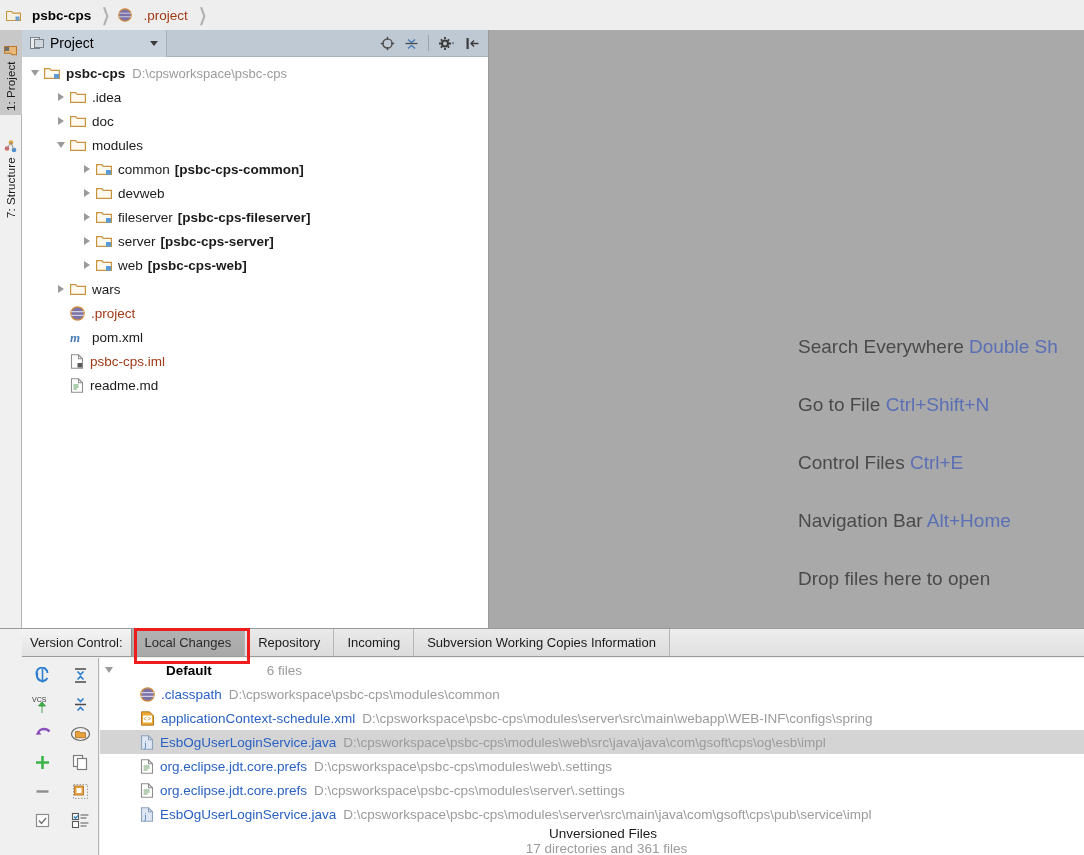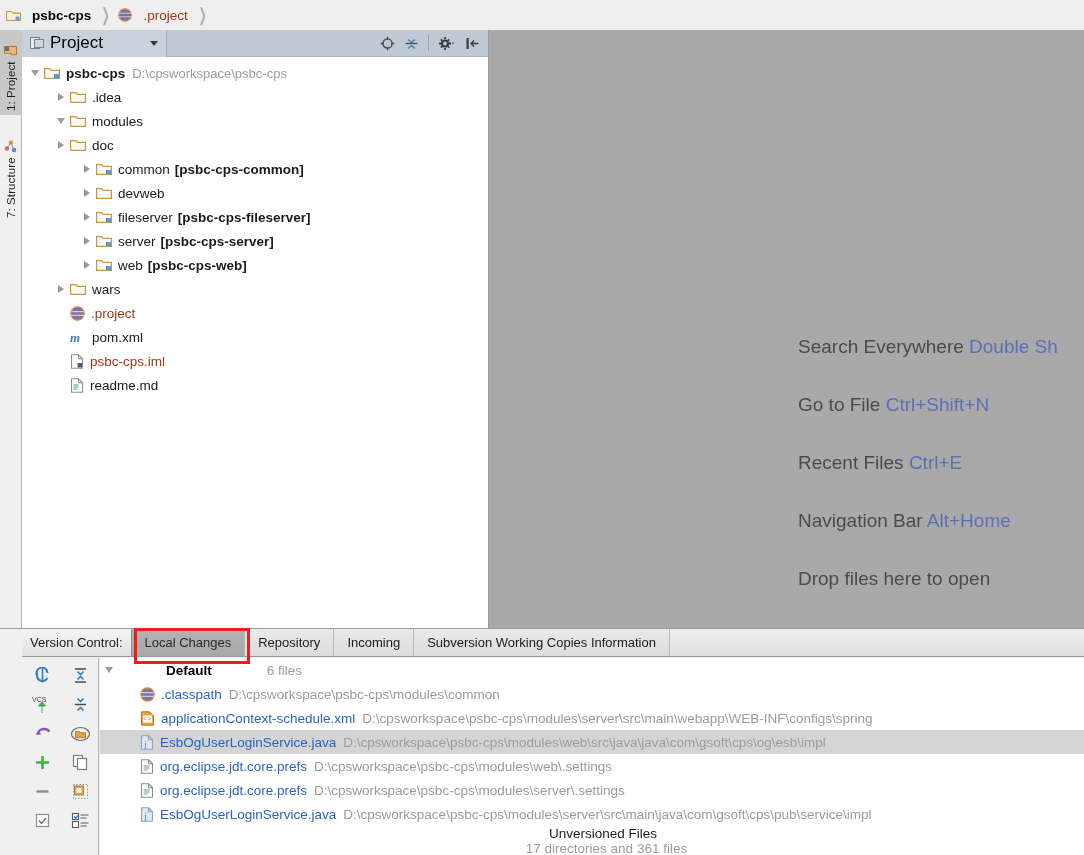--- a/index.html
+++ b/index.html
@@ -68,21 +68,21 @@
     box-sizing: border-box;
     border-bottom: 1px solid #a8b2bd;
   }
   .pp-tab {
     height: 27px; min-width: 145px;
     background: #c8d2dd;
     display: flex; align-items: center; gap: 6px;
     padding: 0 8px 0 8px;
     box-sizing: border-box;
     border-right: 1px solid #a8b2bd;
-    font-size: 17px;
+    font-size: 14px;
   }
   .pp-tab-caret {
     margin-left: auto;
     width: 0; height: 0;
     border-left: 4.5px solid transparent;
     border-right: 4.5px solid transparent;
     border-top: 5px solid #3c3c3c;
   }
   .pp-toolbar {
     margin-left: auto; display: flex; align-items: center; gap: 9px;
@@ -358,40 +358,40 @@
           <span class="ticon">
             <svg class="svg-ic" width="16" height="14" viewBox="0 0 16 14">
               <path d="M0.6 2.6h5.2l1.4 1.7H15.4v8.1H0.6z" fill="#fdfaf2" stroke="#c9943f" stroke-width="1.2"></path>
             </svg>
           </span>
           <span class="tlabel">.idea</span>
         </div>
         <div class="trow">
           <span style="flex: 0 0 26px;"></span>
           <span class="twist">
+            <span class="tri-r"></span>
+          </span>
+          <span class="ticon">
+            <svg class="svg-ic" width="16" height="14" viewBox="0 0 16 14">
+              <path d="M0.6 2.6h5.2l1.4 1.7H15.4v8.1H0.6z" fill="#fdfaf2" stroke="#c9943f" stroke-width="1.2"></path>
+            </svg>
+          </span>
+          <span class="tlabel">doc</span>
+        </div>
+        <div class="trow">
+          <span style="flex: 0 0 26px;"></span>
+          <span class="twist">
             <span class="tri-d"></span>
           </span>
           <span class="ticon">
             <svg class="svg-ic" width="16" height="14" viewBox="0 0 16 14">
               <path d="M0.6 2.6h5.2l1.4 1.7H15.4v8.1H0.6z" fill="#fdfaf2" stroke="#c9943f" stroke-width="1.2"></path>
             </svg>
           </span>
           <span class="tlabel">modules</span>
-        </div>
-        <div class="trow">
-          <span style="flex: 0 0 26px;"></span>
-          <span class="twist">
-            <span class="tri-r"></span>
-          </span>
-          <span class="ticon">
-            <svg class="svg-ic" width="16" height="14" viewBox="0 0 16 14">
-              <path d="M0.6 2.6h5.2l1.4 1.7H15.4v8.1H0.6z" fill="#fdfaf2" stroke="#c9943f" stroke-width="1.2"></path>
-            </svg>
-          </span>
-          <span class="tlabel">doc</span>
         </div>
         <div class="trow">
           <span style="flex: 0 0 52px;"></span>
           <span class="twist">
             <span class="tri-r"></span>
           </span>
           <span class="ticon">
             <svg class="svg-ic" width="16" height="14" viewBox="0 0 16 14">
               <path d="M0.6 2.6h5.2l1.4 1.7H15.4v8.1H0.6z" fill="#fdfaf2" stroke="#c9943f" stroke-width="1.2"></path>
               <rect x="10" y="8" width="5" height="4.6" fill="#5b9bd5"></rect>
@@ -512,21 +512,21 @@
           <span class="tlabel">readme.md</span>
         </div>
       </div>
   </div>
 
   <div class="editor-bg">
     <div class="hints">
 
     <div class="hint"><span>Search Everywhere</span><span class="key"> Double Sh</span></div>
         <div class="hint"><span>Go to File</span><span class="key"> Ctrl+Shift+N</span></div>
-        <div class="hint"><span>Recent Files</span><span class="key"> Ctrl+E</span></div>
+        <div class="hint"><span>Control Files</span><span class="key"> Ctrl+E</span></div>
         <div class="hint"><span>Navigation Bar</span><span class="key"> Alt+Home</span></div>
         <div class="hint"><span>Drop files here to open</span></div>
       </div>
   </div>
 
   <div class="vcs-panel">
     <div class="vcs-tabbar">
       <div class="vcs-label">Version Control:</div>
       <div class="vcs-tab active">
           <span>Local Changes</span>

